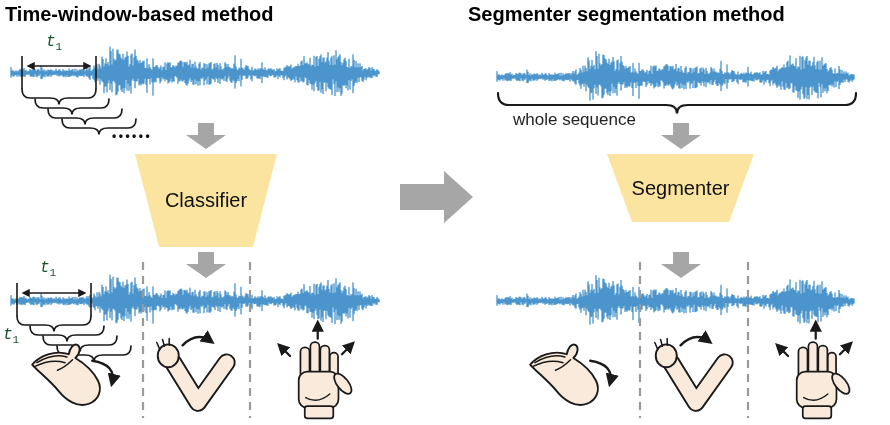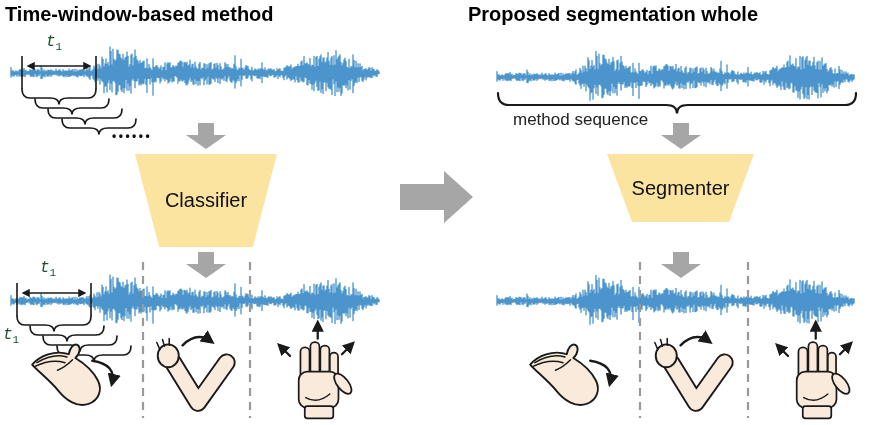--- a/index.html
+++ b/index.html
@@ -133,21 +133,21 @@
   </svg>
 
   <div class="trap" style="left:135px;top:154px;width:142px;height:93px;">
     <span class="proc-label">Classifier</span>
   </div>
   <div class="trap" style="left:607px;top:154px;width:147px;height:68px;">
     <span class="proc-label">Segmenter</span>
   </div>
 
   <div class="txt title" style="left:5px;top:3px;">Time-window-based method</div>
-  <div class="txt title" style="left:468px;top:3px;">Proposed segmentation whole</div>
+  <div class="txt title" style="left:468px;top:3px;">Segmenter segmentation method</div>
 
   <div class="txt t1" style="left:46px;top:33px;"><span>t</span><sub>1</sub></div>
   <div class="txt t1" style="left:40px;top:259px;"><span>t</span><sub>1</sub></div>
   <div class="txt t1" style="left:3px;top:326px;"><span>t</span><sub>1</sub></div>
 
   <div class="txt dots" style="left:112px;top:129px;">••••••</div>
-  <div class="txt seq-label" style="left:513px;top:110px;">method sequence</div>
+  <div class="txt seq-label" style="left:513px;top:110px;">whole sequence</div>
 </div>
 
 </body></html>

